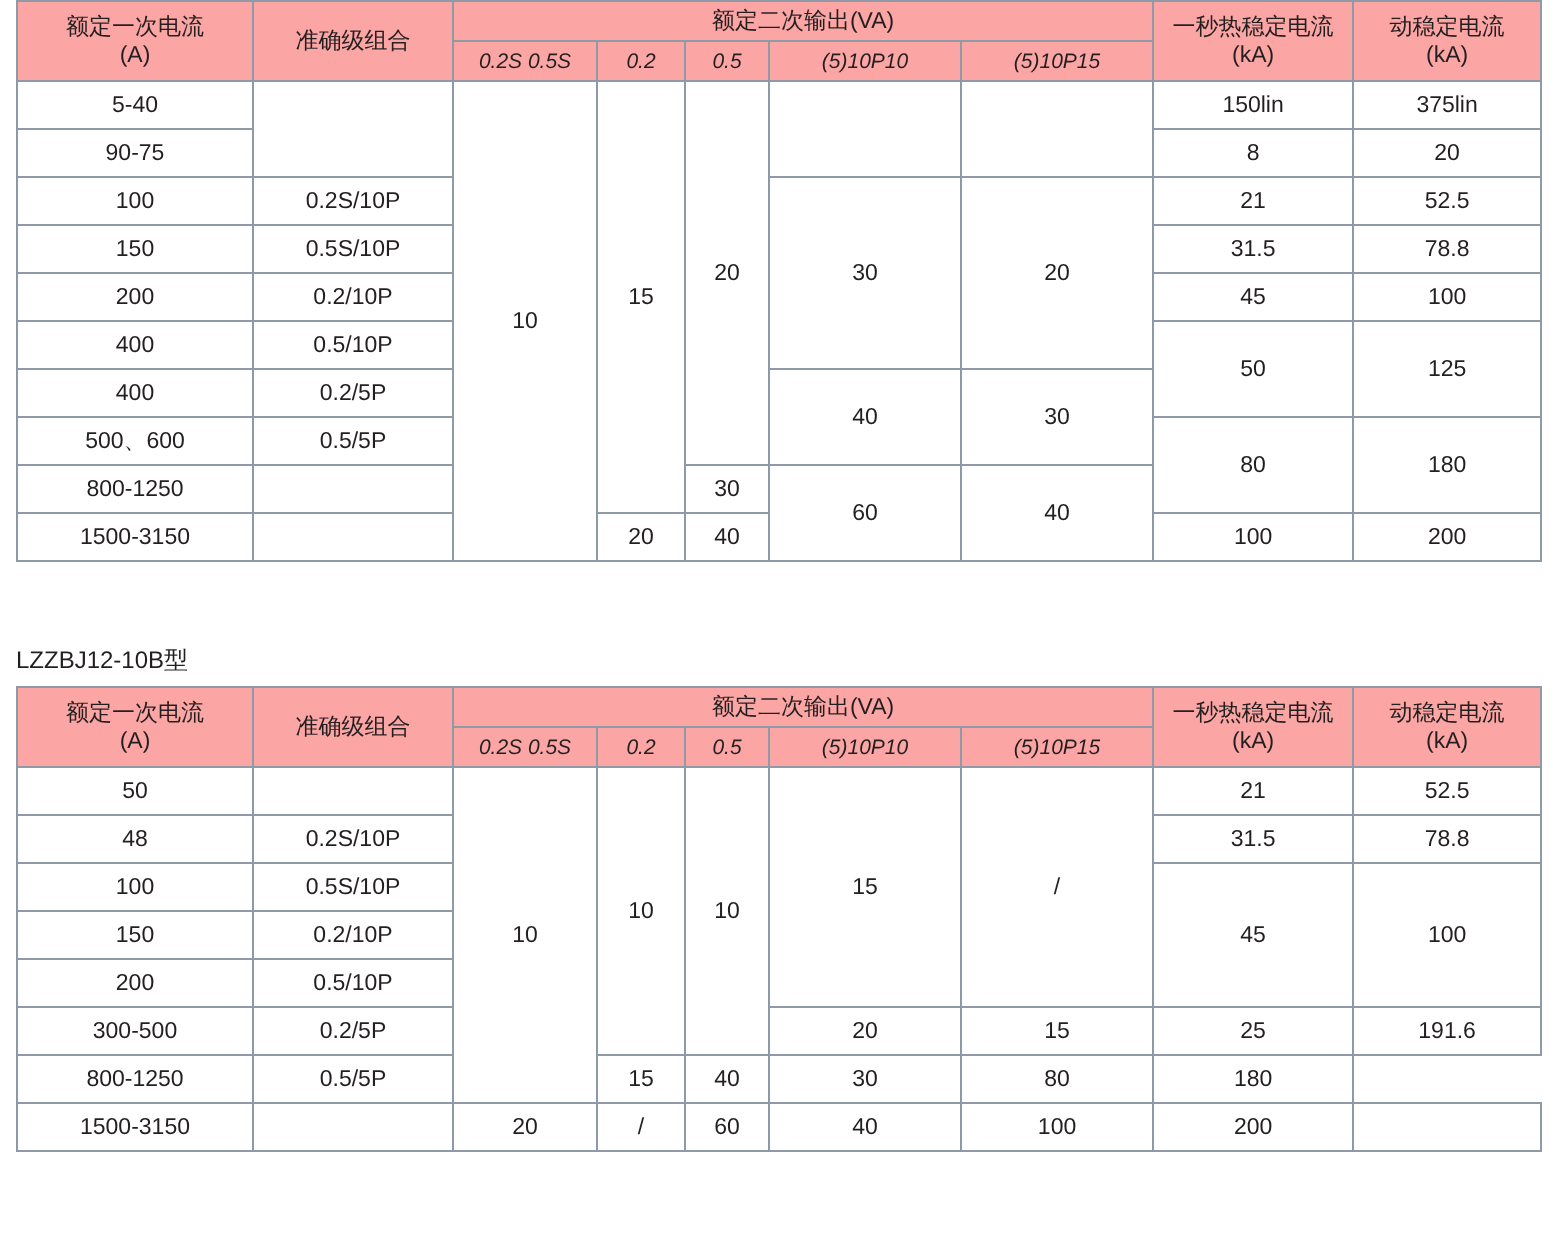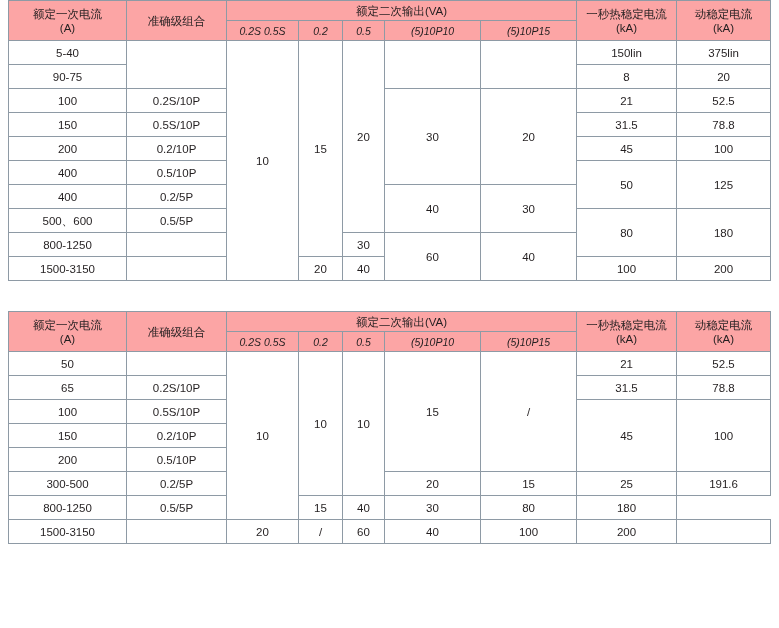--- a/index.html
+++ b/index.html
@@ -200,20 +200,21 @@
         <td>40</td>
         <td>100</td>
         <td>200</td>
       </tr>
     </tbody>
   </table>
   </div>
 
   <div class="spacer-gap"></div>
 
+  <div class="table-caption">LZZBJ12-10B型</div>
   <div class="tbl-wrap">
   <table class="spec">
     <colgroup>
       <col class="col-a">
           <col class="col-b">
           <col class="col-c">
           <col class="col-d">
           <col class="col-e">
           <col class="col-f">
           <col class="col-g">
@@ -251,21 +252,21 @@
         <td class="blank"></td>
         <td rowspan="7">10</td>
         <td rowspan="6">10</td>
         <td rowspan="6">10</td>
         <td rowspan="5">15</td>
         <td rowspan="5">/</td>
         <td>21</td>
         <td>52.5</td>
       </tr>
       <tr>
-        <td>65</td>
+        <td>48</td>
         <td>0.2S/10P</td>
         <td>31.5</td>
         <td>78.8</td>
       </tr>
       <tr>
         <td>100</td>
         <td>0.5S/10P</td>
         <td rowspan="3">45</td>
         <td rowspan="3">100</td>
       </tr>

